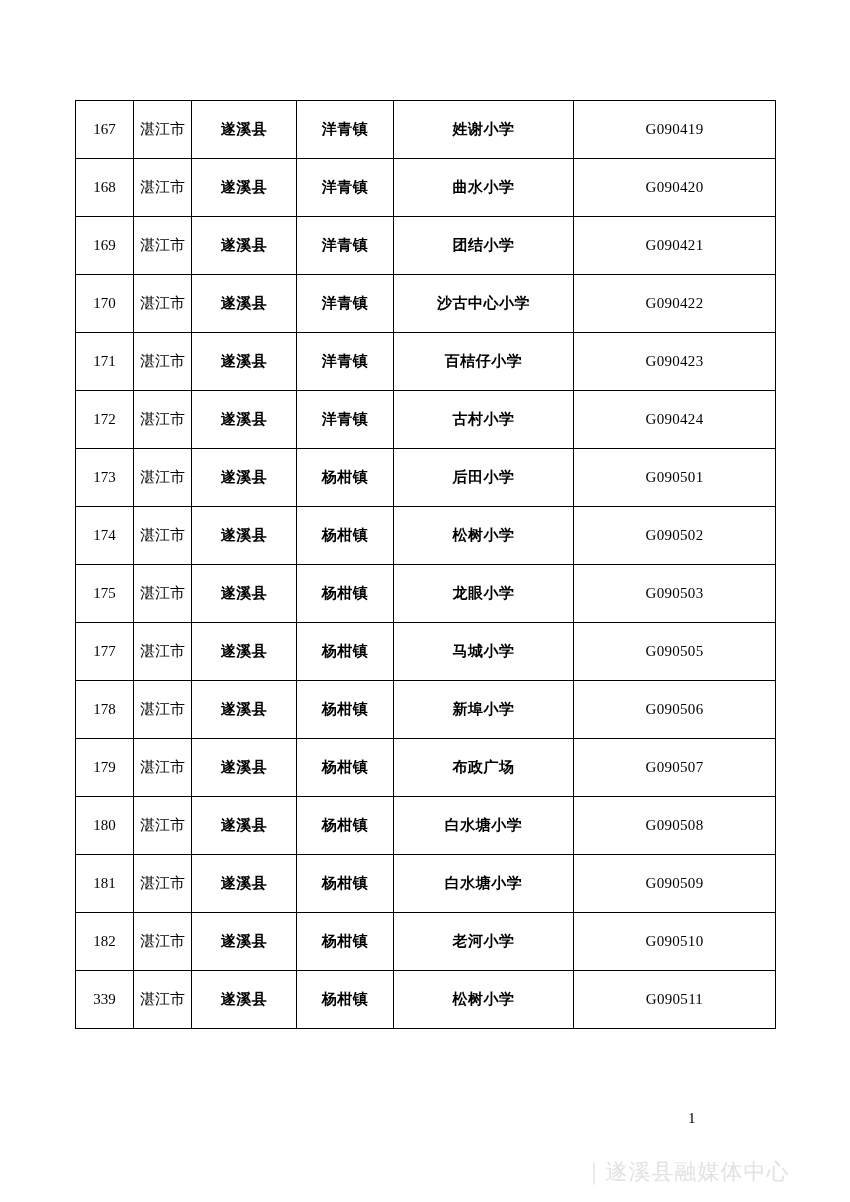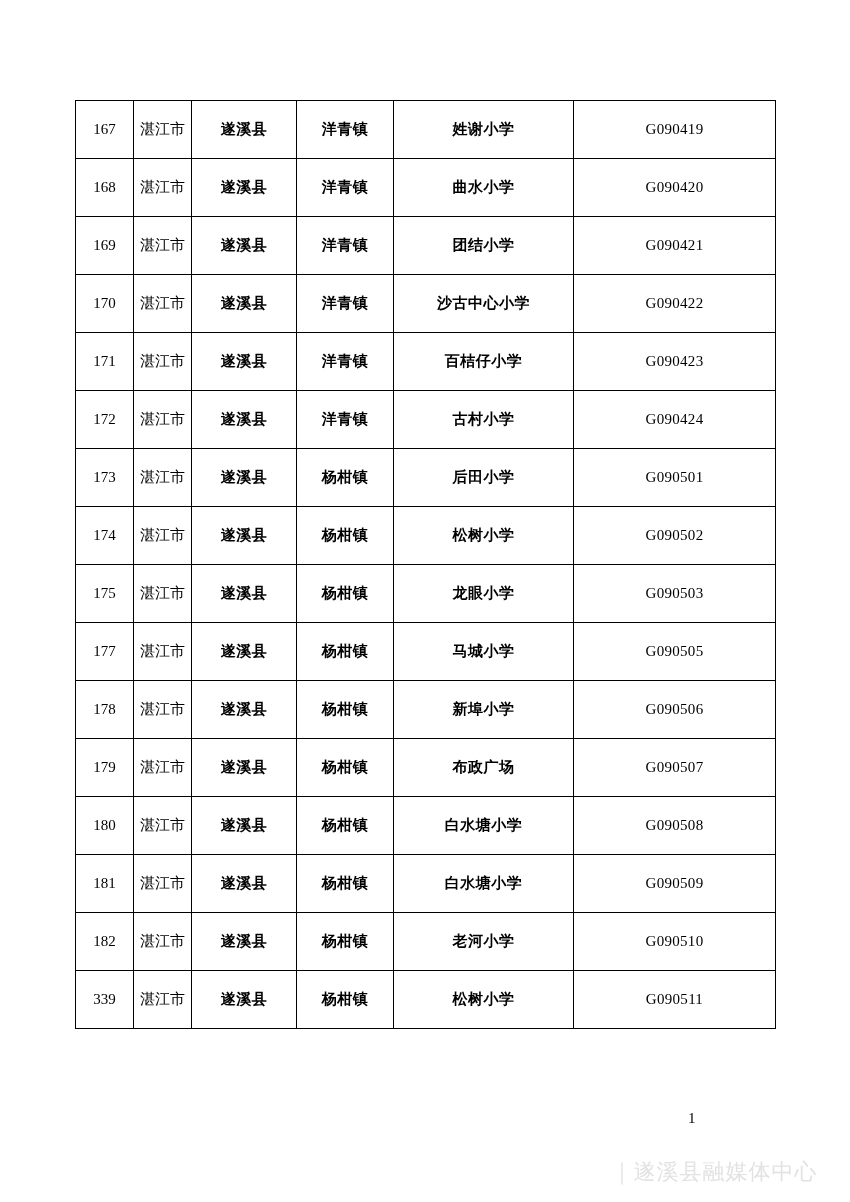--- a/index.html
+++ b/index.html
@@ -79,21 +79,20 @@
   }
   .watermark {
     position: absolute;
     left: 583px;
     top: 1157px;
     font-size: 22px;
     color: #e2e2e2;
     font-family: Liberation Mono, monospace;
     letter-spacing: 1px;
     white-space: nowrap;
-    margin-left: 28px;
   }
 </style>
 </head>
 <body>
 
 <div class="page">
 
   <div class="table-wrap">
     <table class="data-table">
       <colgroup>

